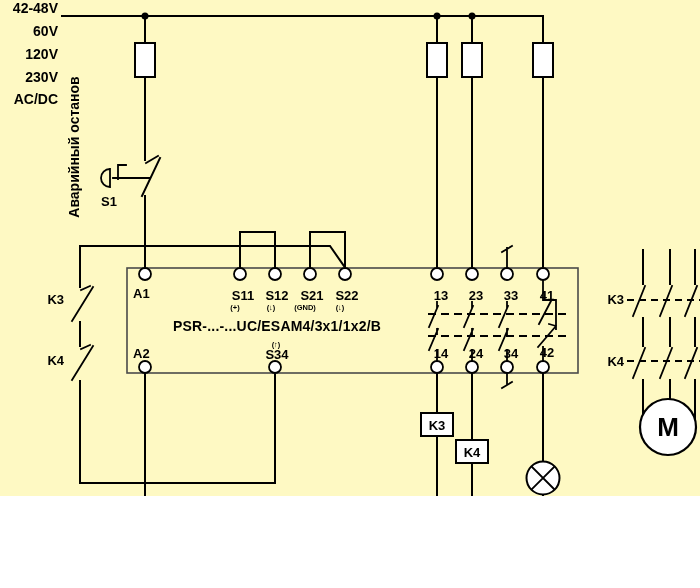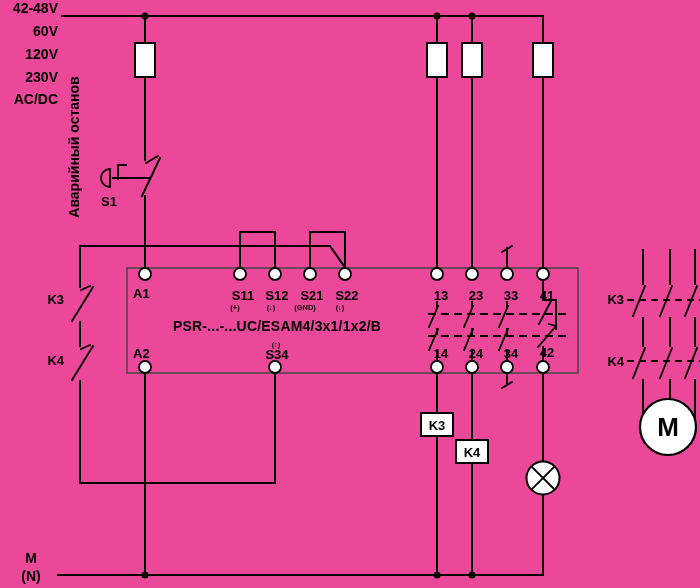--- a/index.html
+++ b/index.html
@@ -1,16 +1,16 @@
 <!DOCTYPE html>
 <html><head>
 <meta charset="utf-8">
 <style>
   html,body{margin:0;padding:0;background:#fff;}
-  .stage{width:700px;height:588px;position:relative;background:#ec4899;}
+  .stage{width:700px;height:496px;position:relative;background:#fef9c3;}
   .wire{stroke:#000;stroke-width:2;fill:none;stroke-linecap:square;}
   .wirethin{stroke:#000;stroke-width:1.8;fill:none;stroke-linecap:square;}
   .dash{stroke:#000;stroke-width:1.8;fill:none;stroke-dasharray:8 5;}
   .dash2{stroke:#000;stroke-width:1.8;fill:none;stroke-dasharray:7 5;}
   .box{stroke:#4a4a4a;stroke-width:1.6;fill:none;}
   .comp{stroke:#000;stroke-width:2;fill:#fff;}
   .term{stroke:#000;stroke-width:1.8;fill:#fff;}
   .dot{fill:#000;stroke:none;}
   .lbl{font:bold 13px "Liberation Sans","DejaVu Sans",sans-serif;fill:#000;}
   .lbl14{font:bold 14px "Liberation Sans","DejaVu Sans",sans-serif;fill:#000;}

